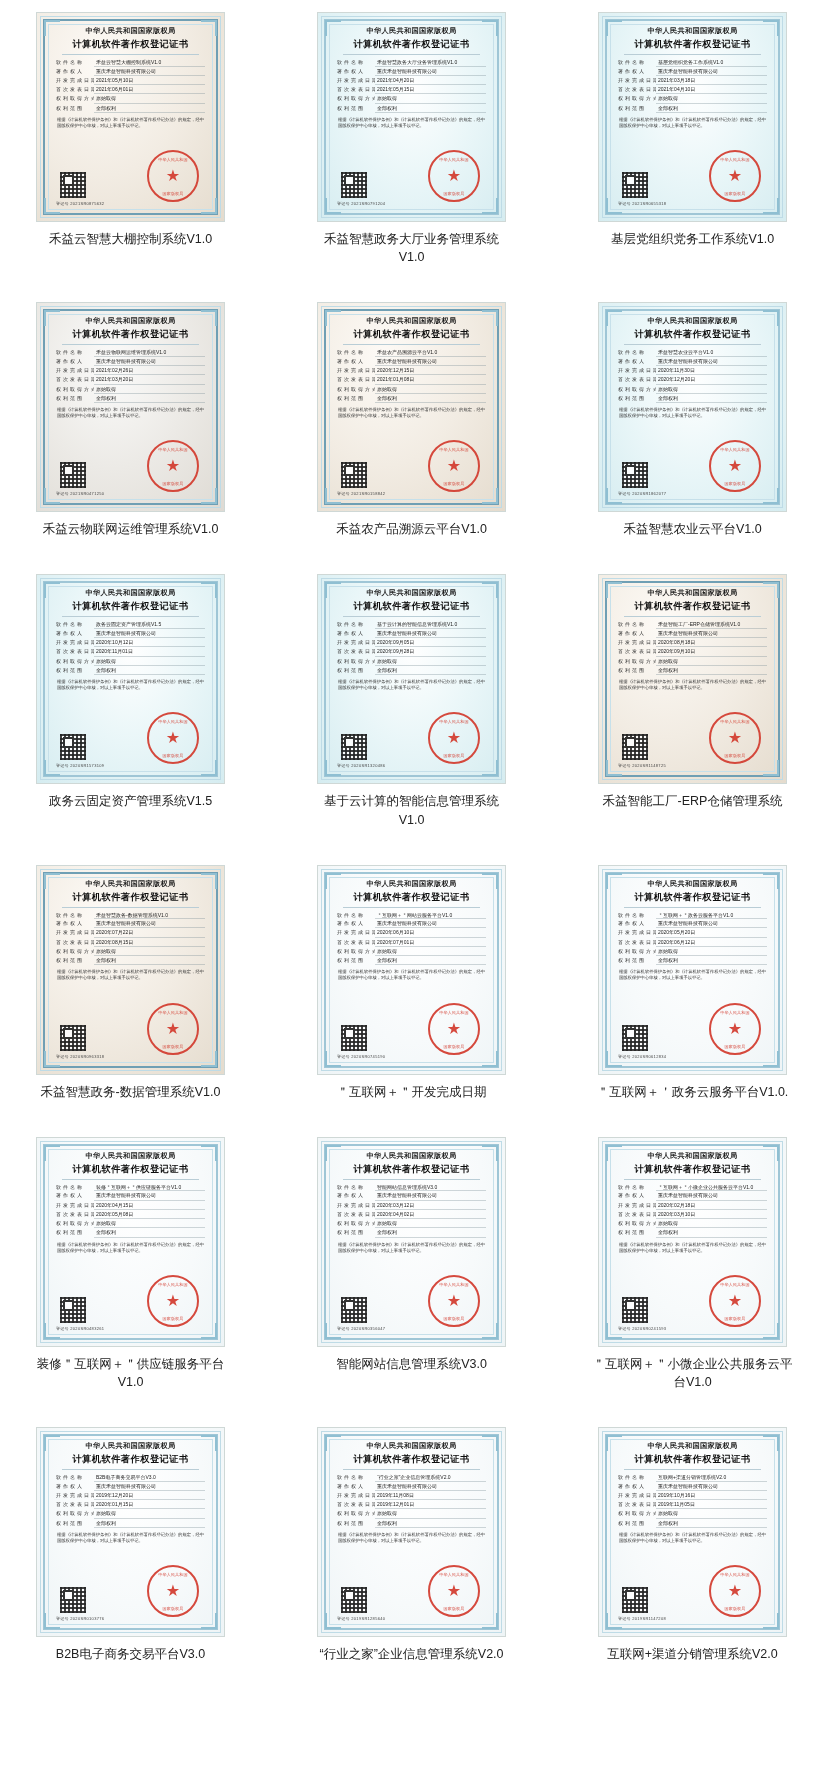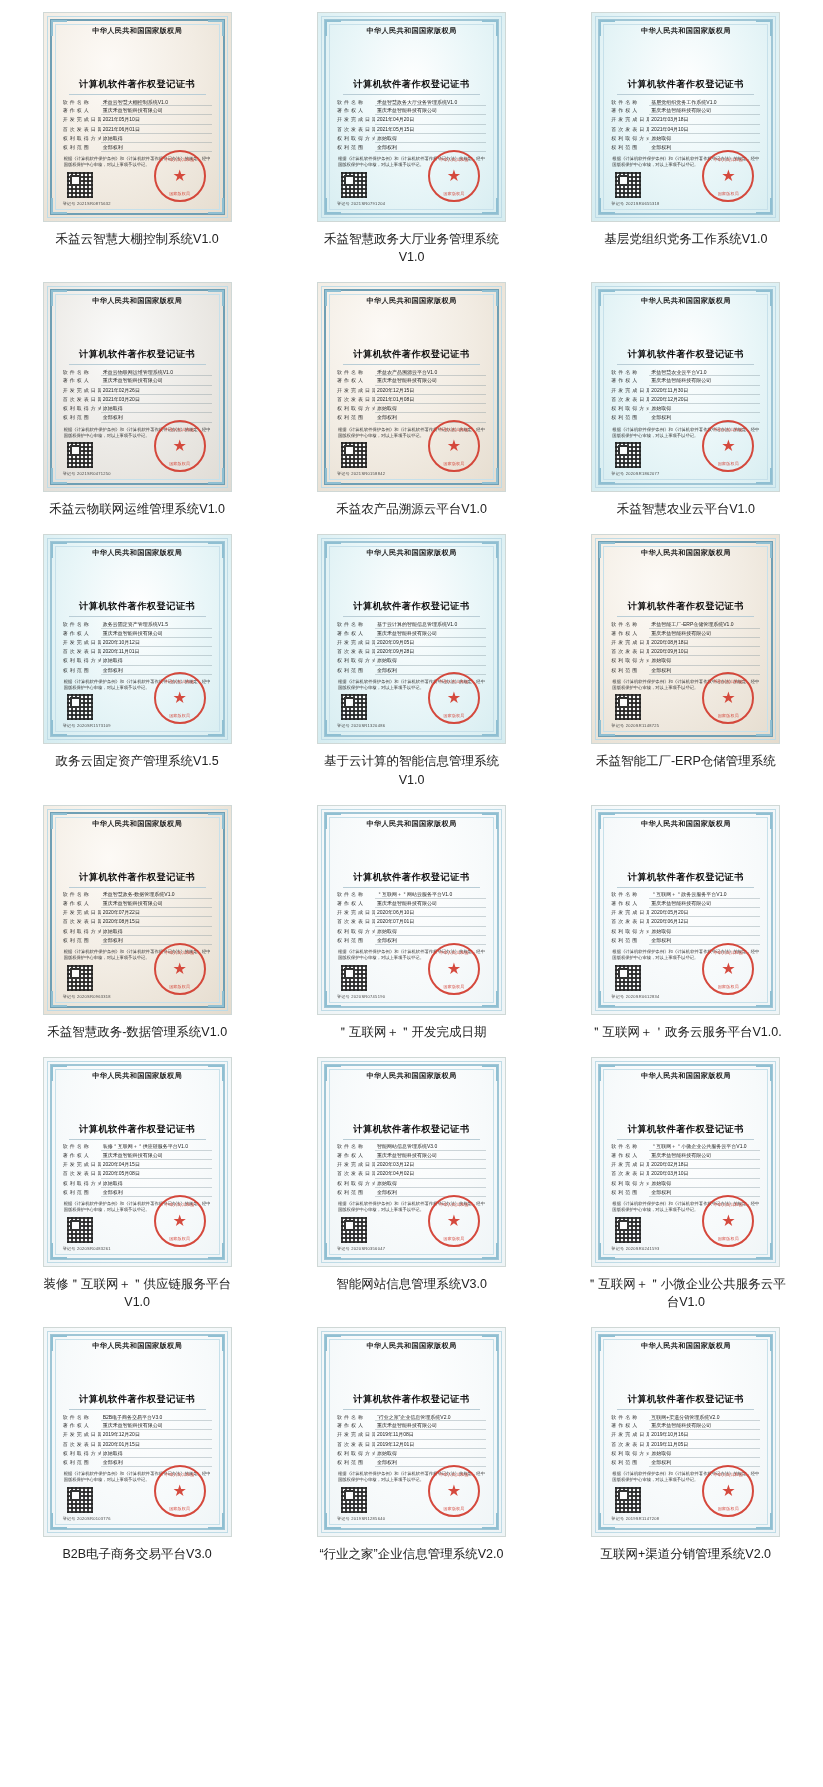--- a/index.html
+++ b/index.html
@@ -11,20 +11,21 @@
   }
   body {
     width: 823px;
   }
   .gallery {
     display: grid;
     grid-template-columns: repeat(3, 1fr);
     column-gap: 0px;
     row-gap: 0px;
     padding: 6px 0 10px 0;
+    gap: 20px;
   }
   .cert-cell {
     display: flex;
     flex-direction: column;
     align-items: center;
     padding: 6px 8px 10px 8px;
   }
   .cert-thumb {
     width: 189px;
     height: 210px;
@@ -93,21 +94,20 @@
     margin-bottom: 2px;
     font-weight: bold;
   }
   .cert-title {
     text-align: center;
     font-size: 9.2px;
     color: #0d0d0d;
     font-weight: bold;
     letter-spacing: 0.5px;
     margin-bottom: 1px;
-    margin-top: 40px;
   }
   .cert-rule {
     height: 1px;
     background: #b9cdd6;
     margin: 2px 10px 4px 10px;
   }
   .fields {
     font-size: 5px;
     color: #2b2b2b;
     line-height: 1.45;

